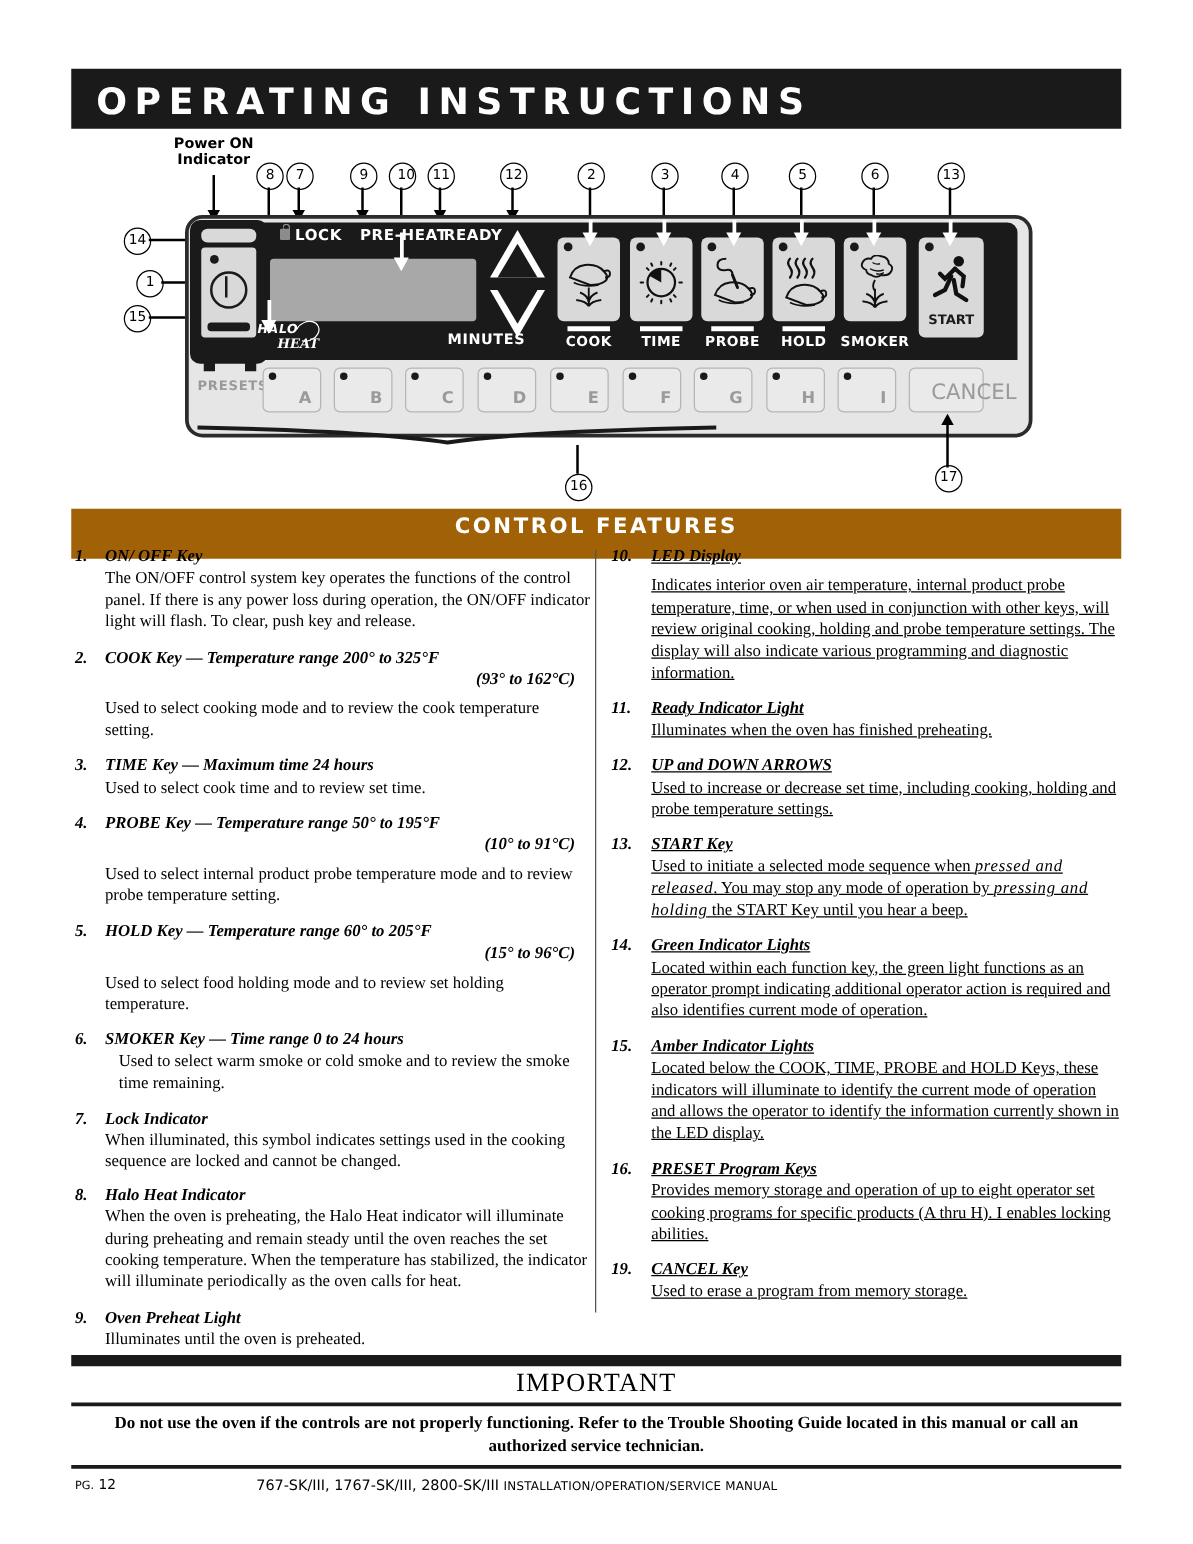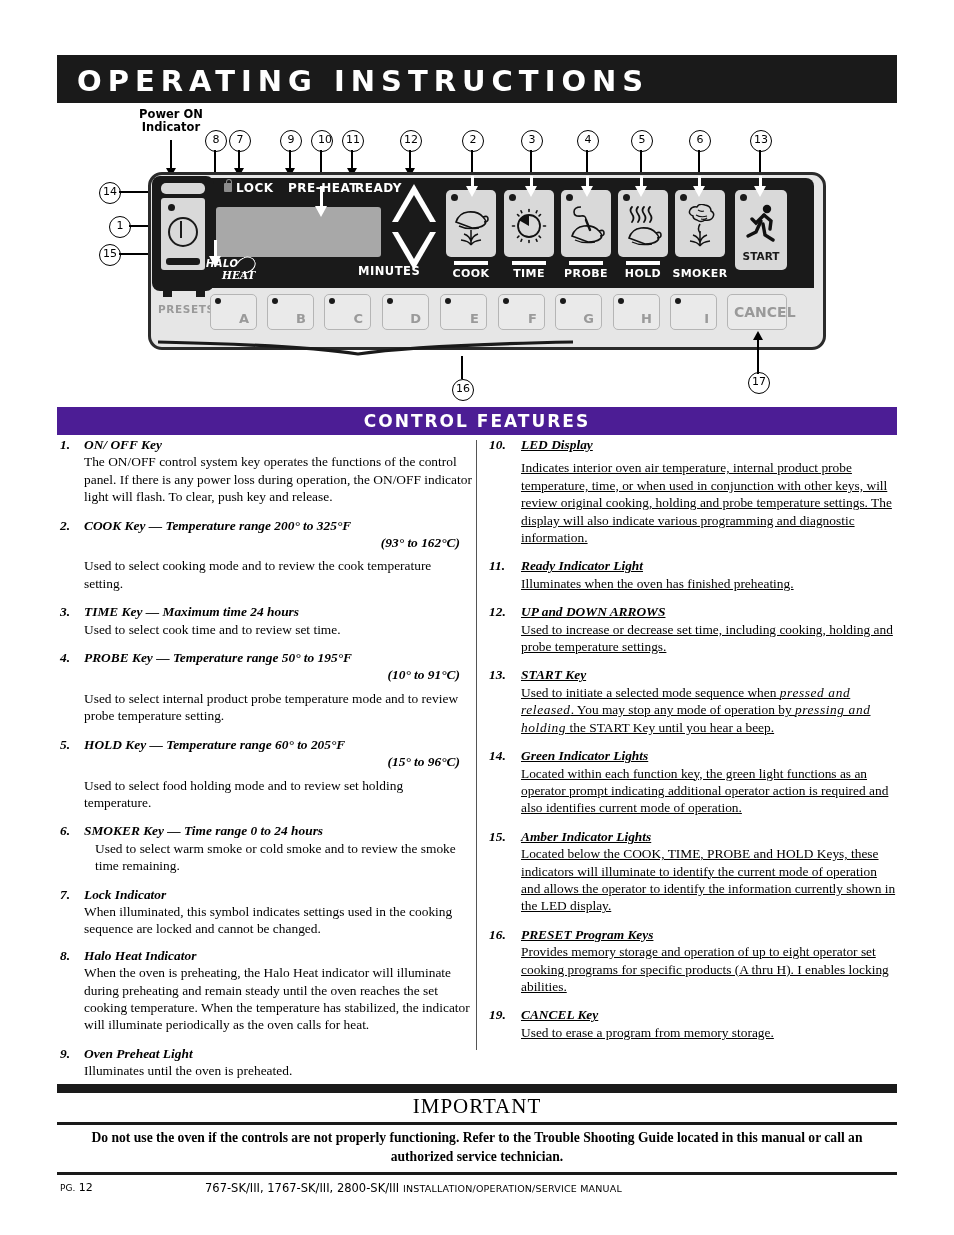--- a/index.html
+++ b/index.html
@@ -95,25 +95,25 @@
   
   .presets-lbl{position:absolute;left:158px;top:303px;font-family:"DejaVu Sans",sans-serif;
       font-weight:bold;font-size:10.5px;color:#9a9a9a;letter-spacing:.6px;}
   .pkey{position:absolute;top:294px;width:45px;height:34px;border:1.3px solid #b5b5b5;border-radius:5px;
       background:#eaeaea;}
   .pkey .pled{position:absolute;left:4px;top:3px;width:6px;height:6px;background:#1a1a1a;border-radius:50%;}
   .pkey .plet{position:absolute;right:7px;bottom:3px;font-family:"DejaVu Sans",sans-serif;
       font-weight:bold;font-size:13px;color:#9a9a9a;}
   .cancelkey{position:absolute;left:727px;top:294px;width:58px;height:34px;border:1.3px solid #b5b5b5;
       border-radius:5px;background:#eaeaea;}
-  .cancelkey span{position:absolute;left:6px;top:9px;width:58px;text-align:center;
-      font-family:"DejaVu Sans",sans-serif;font-weight:bold;font-size:14px;color:#9a9a9a;}
-
-  
-  .cf-bar{position:absolute;left:57px;top:407px;width:840px;height:28px;background:#4c1d95;}
+  .cancelkey span{position:absolute;left:17px;top:9px;width:58px;text-align:center;
+      font-family:"DejaVu Sans",sans-serif;font-weight:normal;font-size:17px;color:#9a9a9a;}
+
+  
+  .cf-bar{position:absolute;left:57px;top:407px;width:840px;height:40px;background:#a16207;}
   .cf-bar .t{position:absolute;left:0;top:4px;width:840px;text-align:center;
       font-family:"DejaVu Sans",sans-serif;font-weight:bold;font-size:17px;letter-spacing:2px;color:#fff;}
 
   
   .col{position:absolute;top:436px;font-size:13.4px;line-height:17.4px;}
   .col.left{left:60px;width:412px;}
   .col.right{left:489px;width:410px;text-decoration:underline;}
   .divider{position:absolute;left:476px;top:440px;width:1px;height:610px;background:#555;}
   .item{position:relative;margin-bottom:11px;}
   .item .num{position:absolute;left:0;top:0;font-weight:bold;font-style:italic;}

